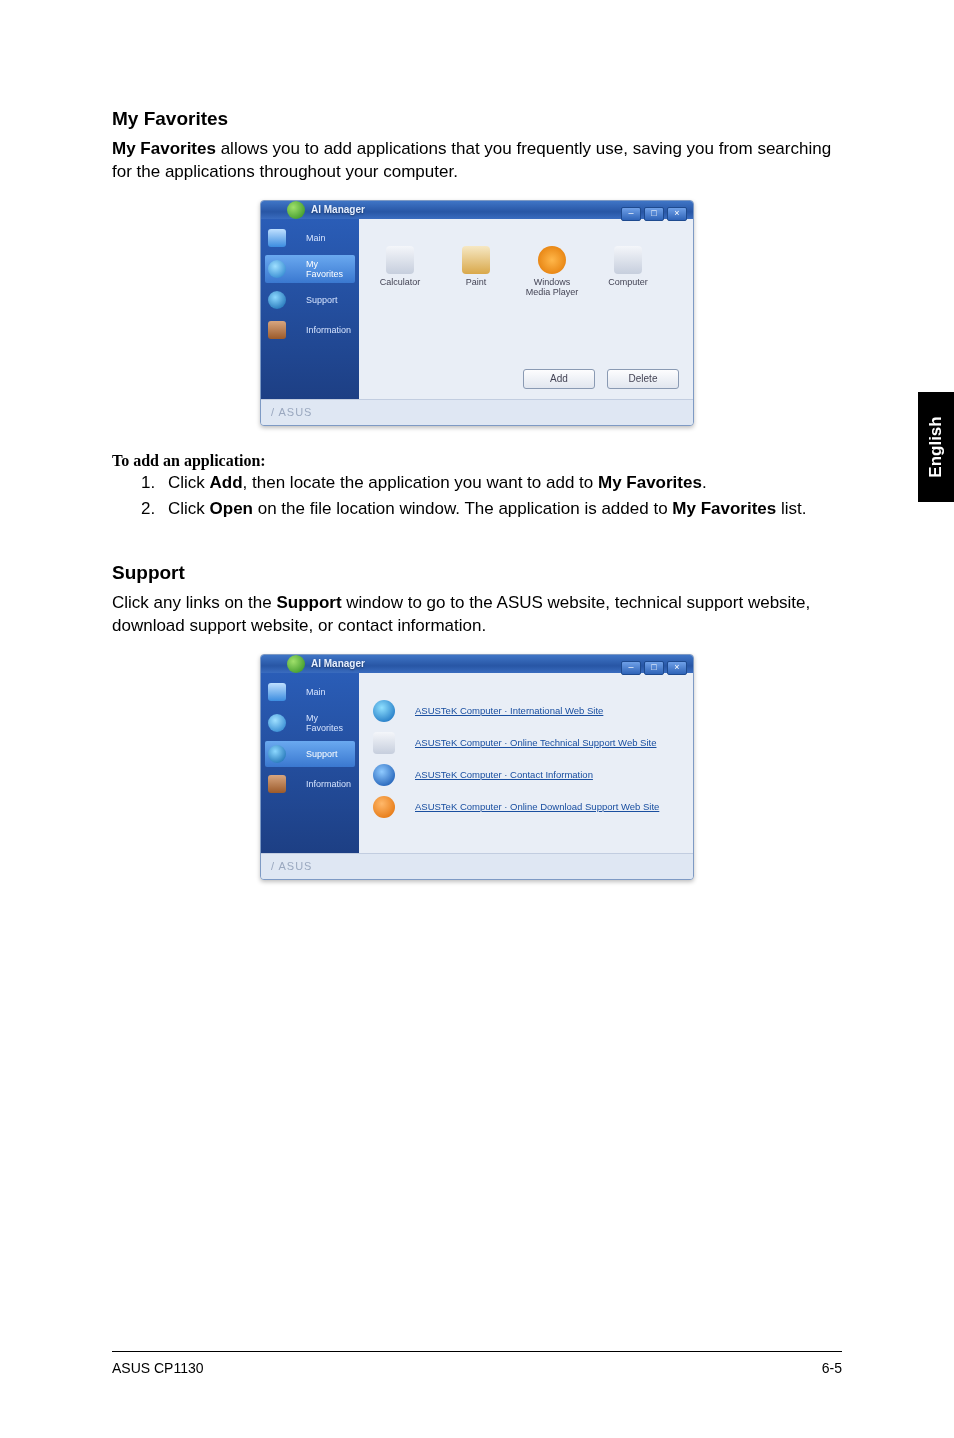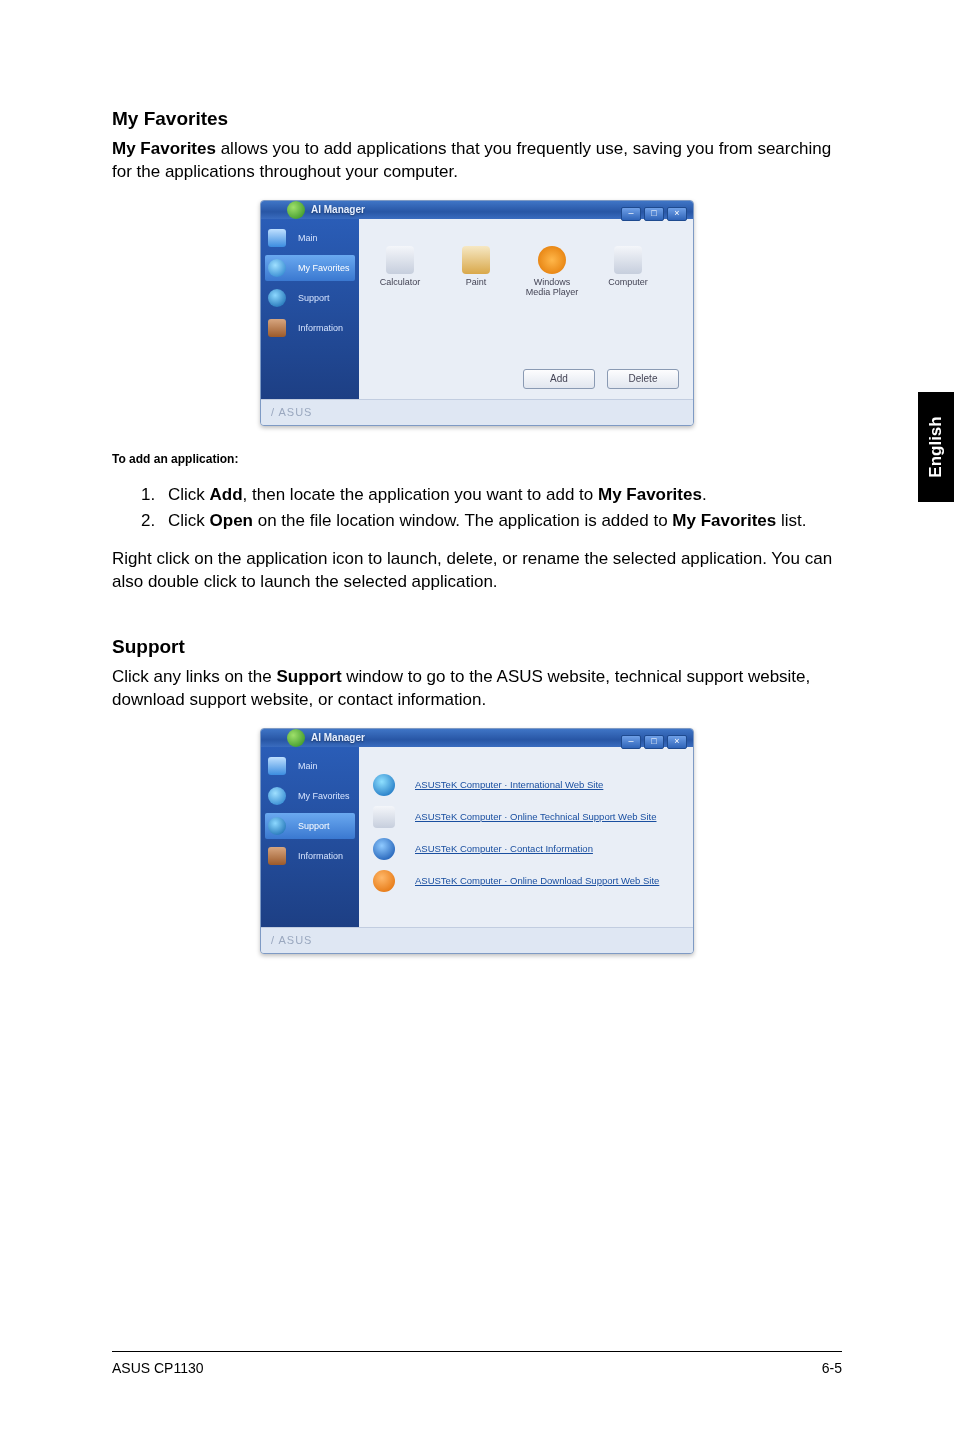--- a/index.html
+++ b/index.html
@@ -3,35 +3,35 @@
 <meta charset="utf-8">
 <style>
   * { box-sizing: border-box; margin: 0; padding: 0; }
   html, body { width: 954px; height: 1438px; font-family: Arial, Helvetica, sans-serif; background: #fff; color: #000; }
   .page { position: relative; width: 954px; height: 1438px; padding: 108px 112px 0 112px; }
   .side-tab { position: absolute; right: 0; top: 392px; width: 36px; height: 110px; background: #000; color: #fff; display: flex; align-items: center; justify-content: center; }
   .side-tab span { transform: rotate(-90deg); font-weight: bold; font-size: 17px; }
   h2 { font-size: 19px; font-weight: bold; margin-bottom: 8px; }
   p.body { font-size: 17px; line-height: 1.35; margin-bottom: 16px; }
   p.body b { font-weight: bold; }
-  .sub-head { font-size: 12px; font-weight: bold; margin: 16px 0 16px 0; }
+  .sub-head { font-size: 16px; font-weight: bold; margin: 16px 0 0 0; font-family: Liberation Serif, serif; }
   ol { margin: 0 0 14px 48px; padding: 0; }
   ol li { font-size: 17px; padding: 3px 0 3px 8px; }
   .foot { position: absolute; left: 112px; right: 112px; bottom: 62px; border-top: 1px solid #000; padding-top: 8px; font-size: 14px; display: flex; justify-content: space-between; }
 
   
   .shot-wrap { display: flex; justify-content: center; margin: 10px 0 26px 0; }
   .app-window { width: 434px; background: #dfe9f5; border: 1px solid #7e9ac4; border-radius: 4px; box-shadow: 0 2px 4px rgba(0,0,0,.25); overflow: hidden; font-size: 10px; color: #445; }
   .app-title { position: relative; height: 18px; background: linear-gradient(#3f75c6, #2856a5 60%, #3a6cbf); color: #e7f0ff; display: flex; align-items: center; padding-left: 26px; text-align: right; }
   .app-title .logo-circ { width: 18px; height: 18px; border-radius: 50%; background: radial-gradient(circle at 35% 35%, #9fe06a, #2a8a1f); margin-right: 6px; }
   .app-title .win-ctrls { position: absolute; right: 6px; top: 6px; display: flex; gap: 3px; }
   .app-title .win-ctrls span { width: 20px; height: 14px; background: linear-gradient(#6fa0e8,#2f64b8); border: 1px solid #1e4a8f; border-radius: 2px; display: flex; align-items: center; justify-content: center; color: #fff; font-size: 9px; line-height: 1; }
   .app-body { display: flex; background: #e9eef6; min-height: 180px; }
   .sidebar { width: 98px; background: linear-gradient(#2a5db7,#1d3f84); padding: 6px 4px; display: flex; flex-direction: column; gap: 4px; }
-  .side-item { display: flex; align-items: center; gap: 12px; padding: 4px 3px; border-radius: 2px; color: #d6e4ff; font-size: 9px; }
+  .side-item { display: flex; align-items: center; gap: 20px; padding: 4px 3px; border-radius: 2px; color: #d6e4ff; font-size: 9px; }
   .side-item.active { background: linear-gradient(#6aa9f0,#3a78d0); color: #fff; }
   .side-ic { width: 18px; height: 18px; border-radius: 3px; flex-shrink: 0; }
   .ic-main { background: linear-gradient(#bfe0ff,#3c8de0); }
   .ic-fav { background: radial-gradient(circle at 40% 35%, #9fe0ff, #1e78c8); border-radius: 50%; }
   .ic-sup { background: radial-gradient(circle at 40% 35%, #8cd8ff, #0c5fa8); border-radius: 50%; }
   .ic-info { background: linear-gradient(#d7a680,#9c5a2a); }
   .content { flex: 1; padding: 27px 14px; position: relative; }
   
   .fav-grid { display: flex; gap: 22px; }
   .fav-item { width: 54px; display: flex; flex-direction: column; align-items: center; gap: 3px; color: #445; font-size: 9px; text-align: center; }
@@ -130,21 +130,20 @@
 
   <div class="sub-head">To add an application:</div>
   <ol>
     <li>
       <span>Click </span><b>Add</b><span>, then locate the application you want to add to </span><b>My Favorites</b><span>.</span>
     </li>
     <li>
       <span>Click </span><b>Open</b><span> on the file location window. The application is added to </span><b>My Favorites</b><span> list.</span>
     </li>
   </ol>
-  <p class="body">Right click on the application icon to launch, delete, or rename the selected application. You can also double click to launch the selected application.</p>
 
   <div style="height:26px"></div>
 
   <h2>Support</h2>
   <p class="body">
     <span>Click any links on the </span><b>Support</b><span> window to go to the ASUS website, technical support website, download support website, or contact information.</span>
   </p>
 
   <div class="shot-wrap">
     <div class="app-window">

